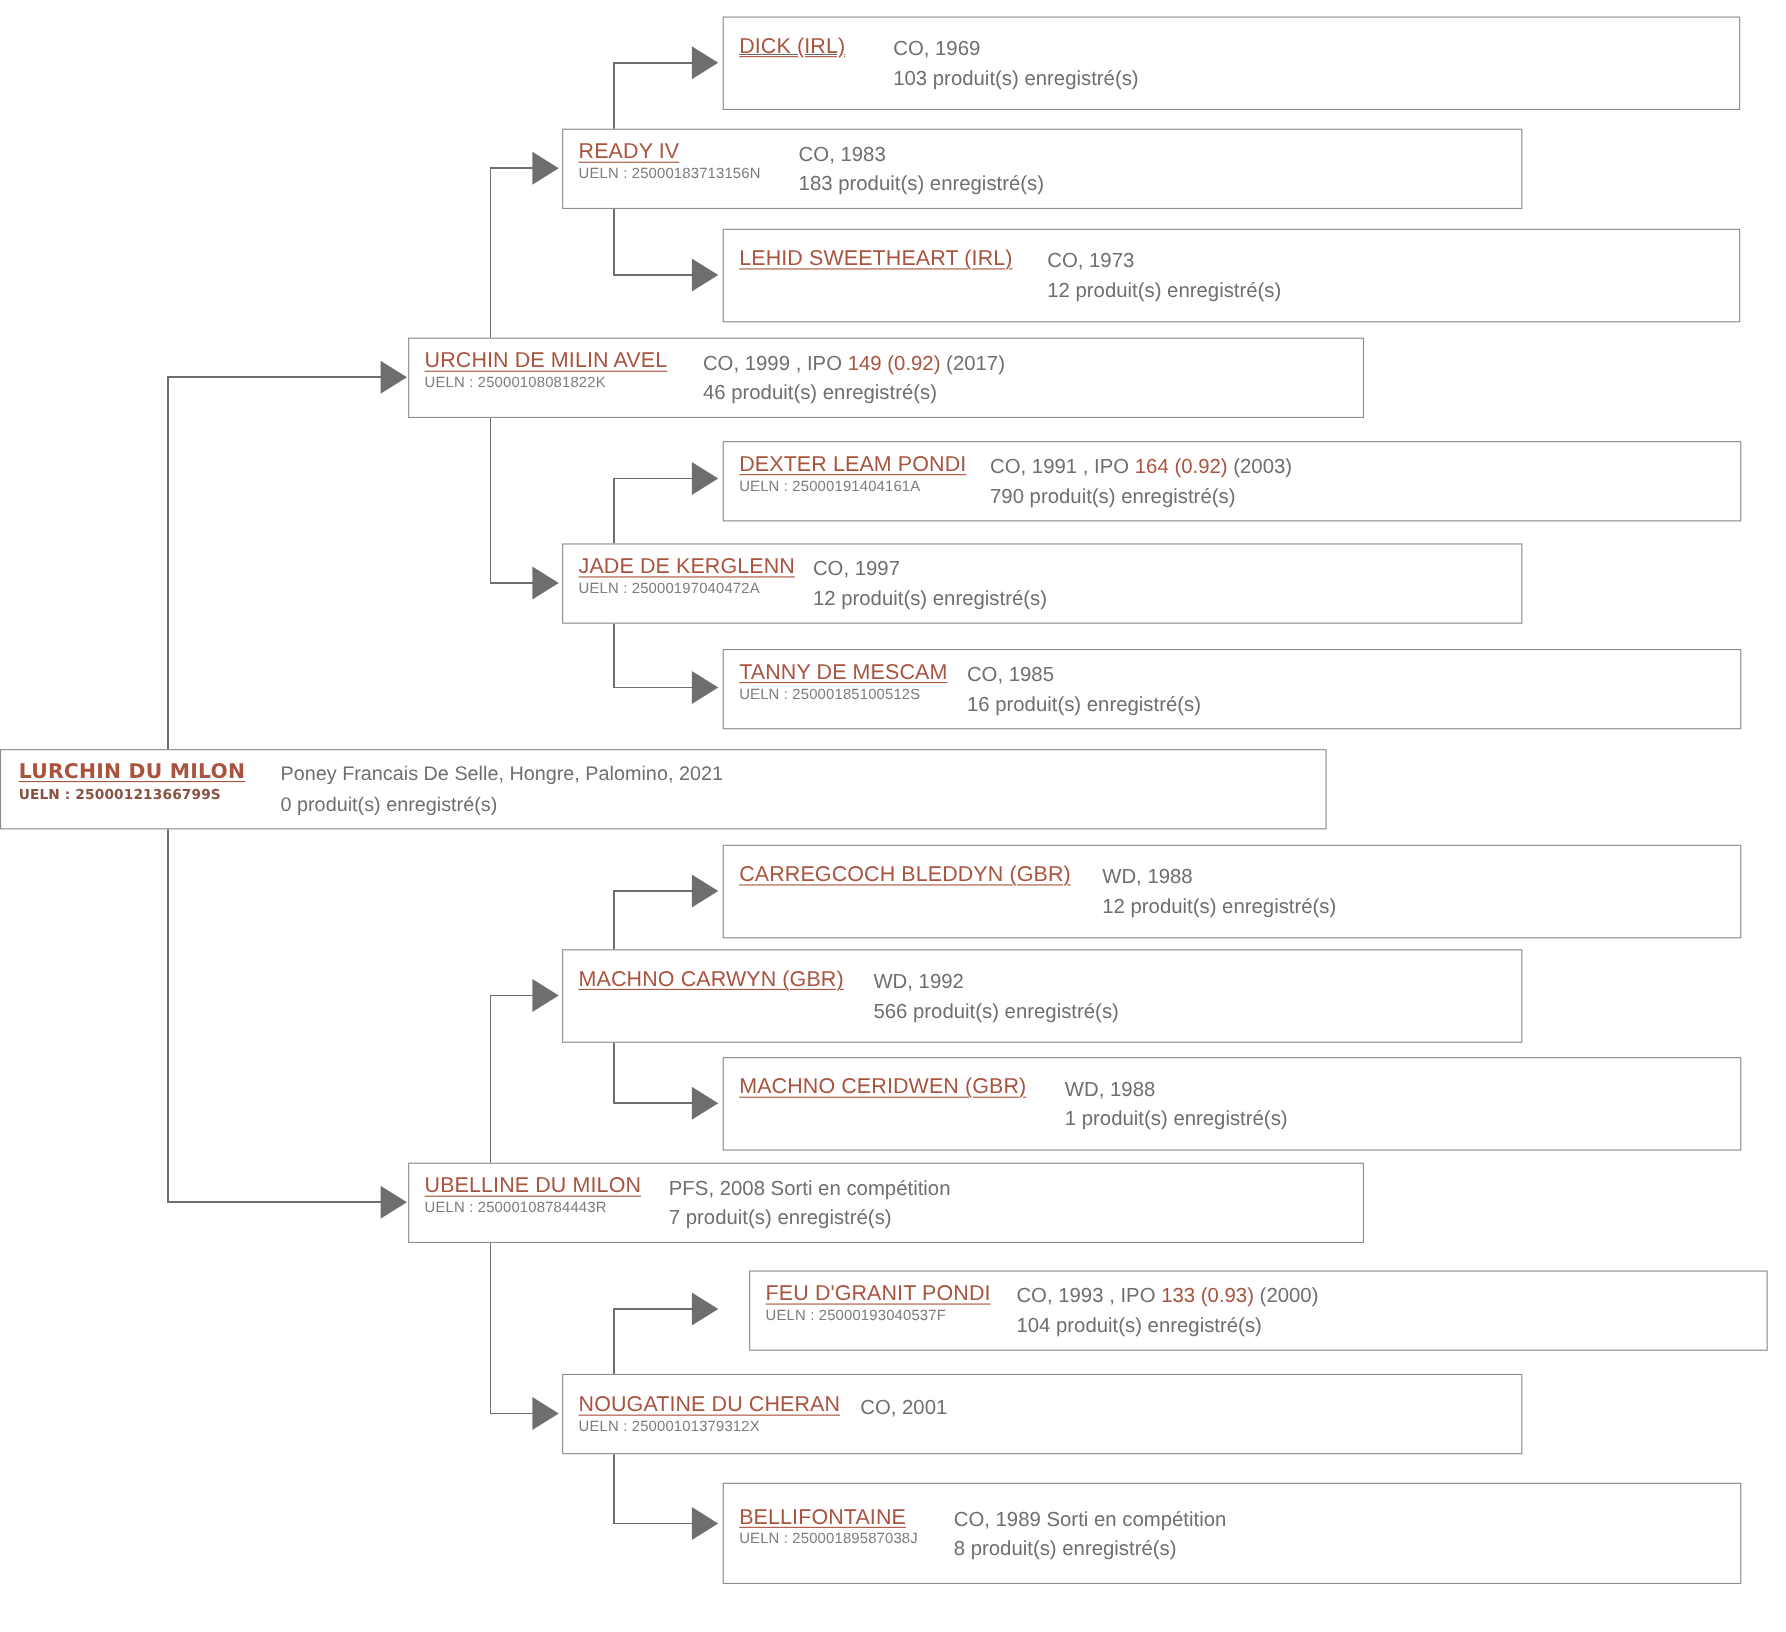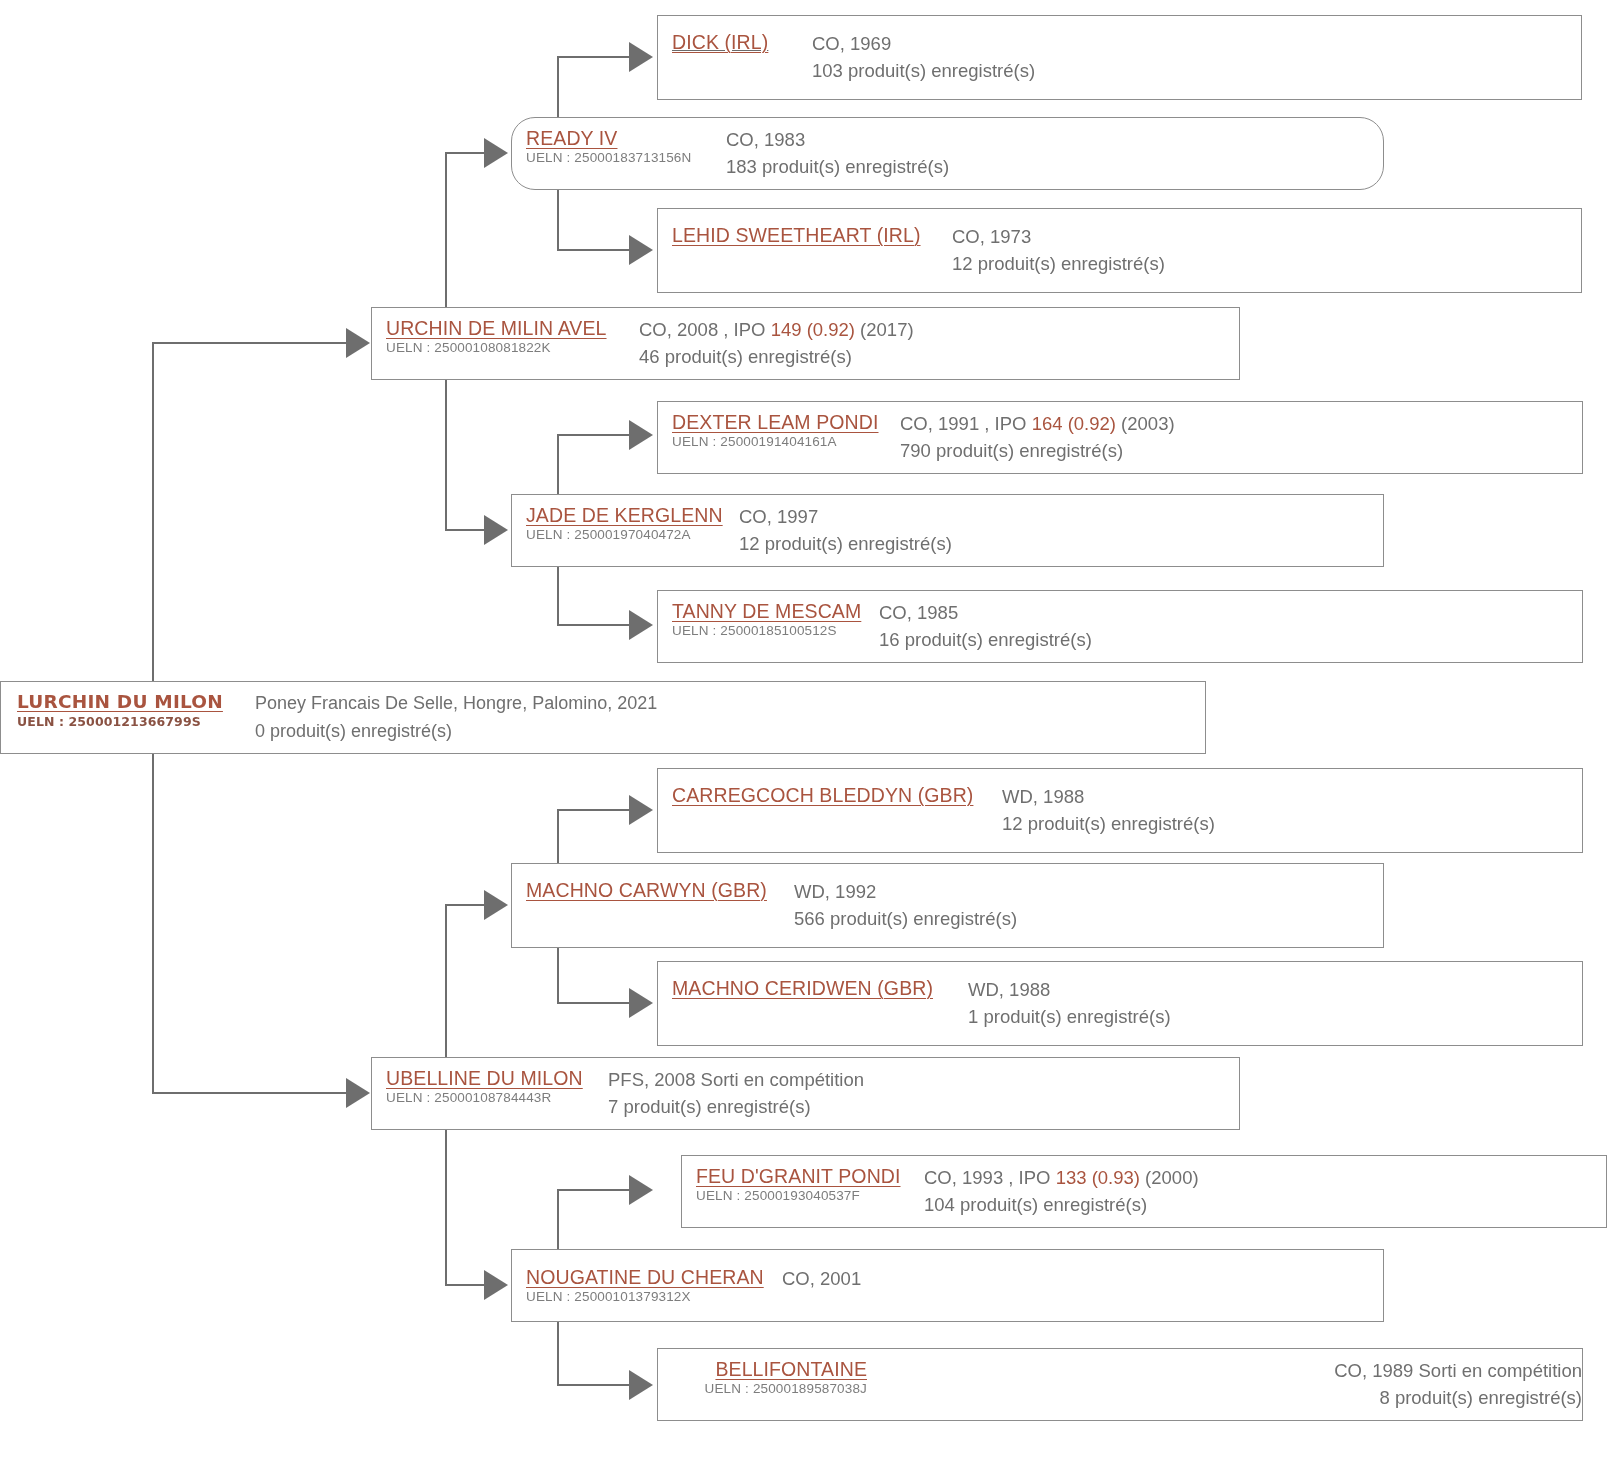--- a/index.html
+++ b/index.html
@@ -172,21 +172,21 @@
       <div class="name-col" style="width:140px;text-decoration:underline;">
         <span class="horse-name">DICK (IRL)</span>
       </div>
       <div class="info-col">
         <span class="detail-line">CO, 1969</span>
         <span class="detail-line second">103 produit(s) enregistré(s)</span>
       </div>
     </div>
   </div>
 
-  <div class="node has-ueln" style="left:511px; top:117px; width:873px; height:73px;border-radius:24px;">
+  <div class="node has-ueln" style="left:511px; top:117px; width:873px; height:73px;">
     <div class="node-inner">
       <div class="name-col" style="width:200px;">
         <span class="horse-name">READY IV</span>
         <span class="ueln">UELN : 25000183713156N</span>
       </div>
       <div class="info-col">
         <span class="detail-line">CO, 1983</span>
         <span class="detail-line second">183 produit(s) enregistré(s)</span>
       </div>
     </div>
@@ -204,21 +204,21 @@
     </div>
   </div>
 
   <div class="node has-ueln" style="left:371px; top:307px; width:869px; height:73px;">
     <div class="node-inner">
       <div class="name-col" style="width:253px;">
         <span class="horse-name">URCHIN DE MILIN AVEL</span>
         <span class="ueln">UELN : 25000108081822K</span>
       </div>
       <div class="info-col">
-        <span class="detail-line"><span>CO, 2008 , IPO </span><span class="ipo-score">149 (0.92)</span><span> (2017)</span></span>
+        <span class="detail-line"><span>CO, 1999 , IPO </span><span class="ipo-score">149 (0.92)</span><span> (2017)</span></span>
         <span class="detail-line second">46 produit(s) enregistré(s)</span>
       </div>
     </div>
   </div>
 
   <div class="node has-ueln" style="left:657px; top:401px; width:926px; height:73px;">
     <div class="node-inner">
       <div class="name-col" style="width:228px;">
         <span class="horse-name">DEXTER LEAM PONDI</span>
         <span class="ueln">UELN : 25000191404161A</span>
@@ -336,21 +336,21 @@
       <div class="name-col" style="width:256px;">
         <span class="horse-name">NOUGATINE DU CHERAN</span>
         <span class="ueln">UELN : 25000101379312X</span>
       </div>
       <div class="info-col">
         <span class="detail-line">CO, 2001</span>
       </div>
     </div>
   </div>
 
-  <div class="node has-ueln" style="left:657px; top:1348px; width:926px; height:73px;text-align:right;">
+  <div class="node has-ueln" style="left:657px; top:1348px; width:926px; height:92px;">
     <div class="node-inner">
       <div class="name-col" style="width:195px;">
         <span class="horse-name">BELLIFONTAINE</span>
         <span class="ueln">UELN : 25000189587038J</span>
       </div>
       <div class="info-col">
         <span class="detail-line">CO, 1989 Sorti en compétition</span>
         <span class="detail-line second">8 produit(s) enregistré(s)</span>
       </div>
     </div>

